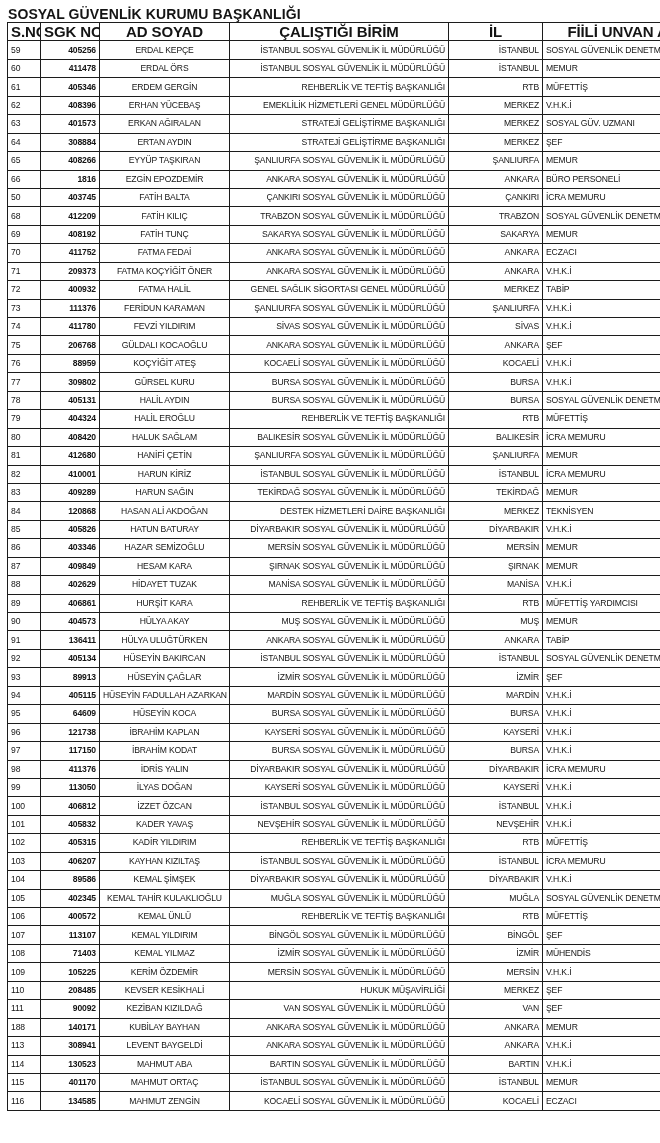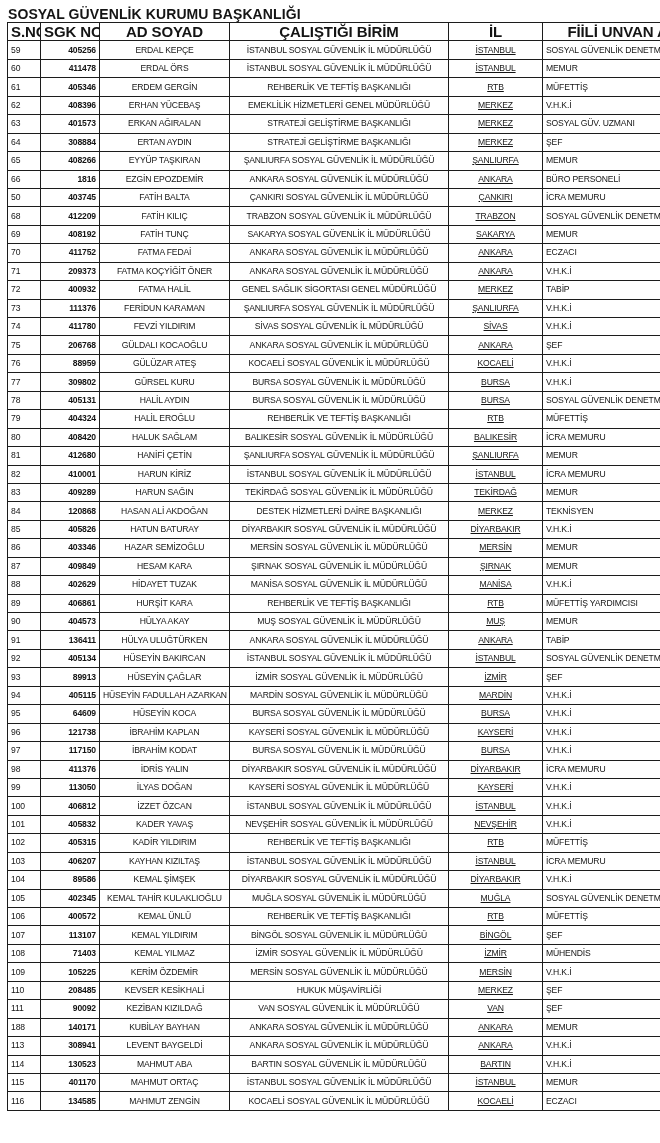--- a/index.html
+++ b/index.html
@@ -45,22 +45,22 @@
   }
   table.roster th {
     font-weight: bold;
     text-align: center;
     font-size: 15px;
     letter-spacing: -0.1px;
   }
   td.c-sno  { text-align: left; }
   td.c-sgk  { text-align: right; font-weight: bold; }
   td.c-name { text-align: center; }
-  td.c-unit { text-align: center; }
-  td.c-il   { text-align: center; text-decoration: underline; }
+  td.c-unit { text-align: right; }
+  td.c-il   { text-align: right; }
   td.c-role { text-align: left; }
   col.w-sno  { width: 33px; }
   col.w-sgk  { width: 59px; }
   col.w-name { width: 130px; }
   col.w-unit { width: 219px; }
   col.w-il   { width: 94px; }
   col.w-role { width: 165px; }
 </style>
 </head>
 <body>
@@ -219,21 +219,21 @@
         <td class="c-sno">75</td>
         <td class="c-sgk">206768</td>
         <td class="c-name">GÜLDALI KOCAOĞLU</td>
         <td class="c-unit">ANKARA SOSYAL GÜVENLİK İL MÜDÜRLÜĞÜ</td>
         <td class="c-il">ANKARA</td>
         <td class="c-role">ŞEF</td>
       </tr>
       <tr>
         <td class="c-sno">76</td>
         <td class="c-sgk">88959</td>
-        <td class="c-name">GÜLÜZAR ATEŞ</td>
+        <td class="c-name">KOÇYİĞİT ATEŞ</td>
         <td class="c-unit">KOCAELİ SOSYAL GÜVENLİK İL MÜDÜRLÜĞÜ</td>
         <td class="c-il">KOCAELİ</td>
         <td class="c-role">V.H.K.İ</td>
       </tr>
       <tr>
         <td class="c-sno">77</td>
         <td class="c-sgk">309802</td>
         <td class="c-name">GÜRSEL KURU</td>
         <td class="c-unit">BURSA SOSYAL GÜVENLİK İL MÜDÜRLÜĞÜ</td>
         <td class="c-il">BURSA</td>

